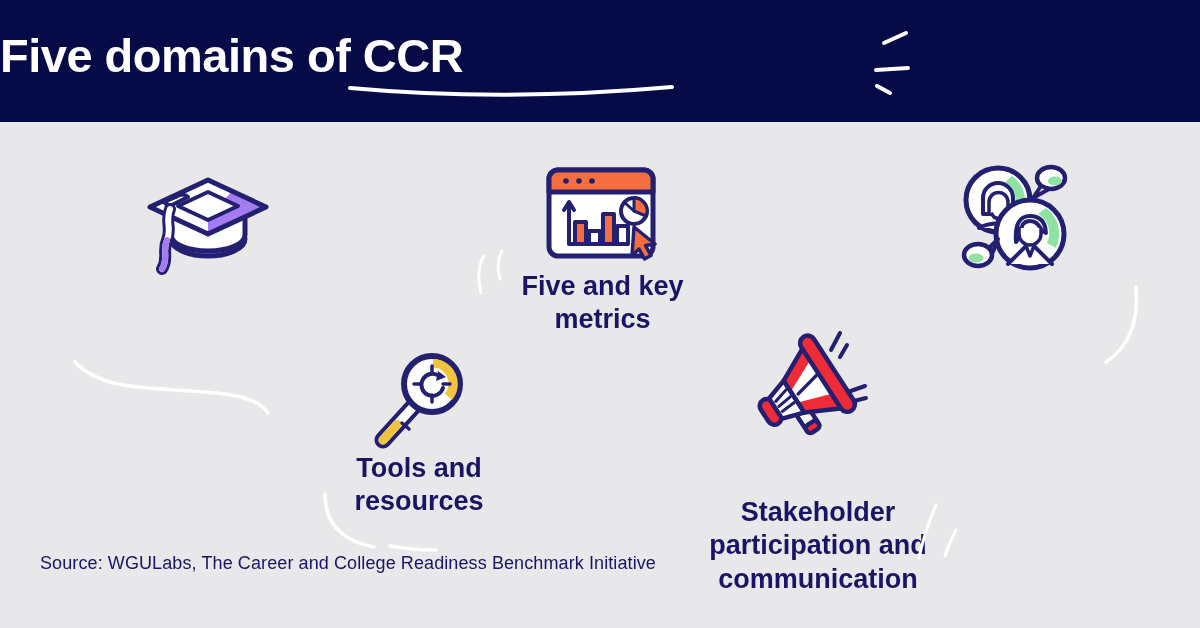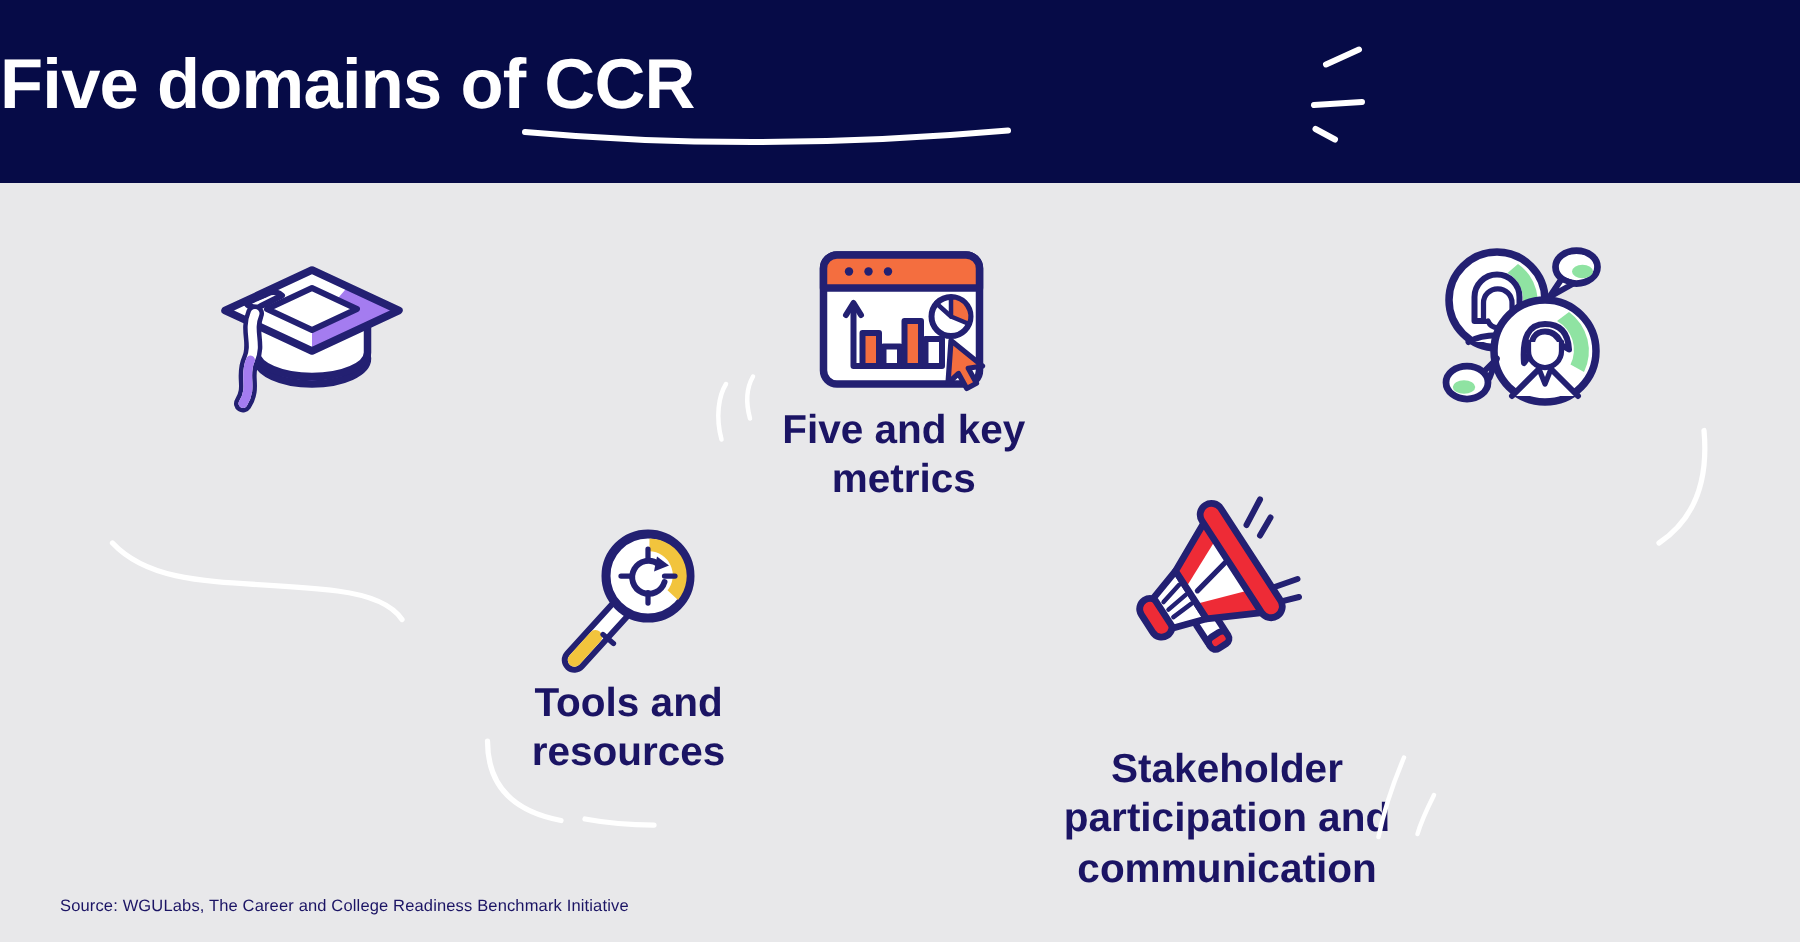--- a/index.html
+++ b/index.html
@@ -22,22 +22,22 @@
     color:var(--white);font-size:47px;font-weight:bold;letter-spacing:-0.5px;
     line-height:1.1;
   }
   .item{position:absolute;text-align:center;}
   .item .label{
     color:var(--ink);font-size:27px;font-weight:bold;line-height:1.24;
   }
   .icon-wrap{display:block;margin:0 auto;}
   .lab-pos{position:absolute;}
   .source-note{
-    position:absolute;left:40px;top:598px;color:var(--ink);
-    font-size:11px;font-weight:normal;letter-spacing:0.1px;
+    position:absolute;left:40px;top:553px;color:var(--ink);
+    font-size:18px;font-weight:normal;letter-spacing:0.1px;
   }
   .decor{
     position:absolute;left:0;top:0;width:1200px;height:628px;
     pointer-events:none;
   }
   svg{display:block;}
 </style>
 </head>
 <body>
 

